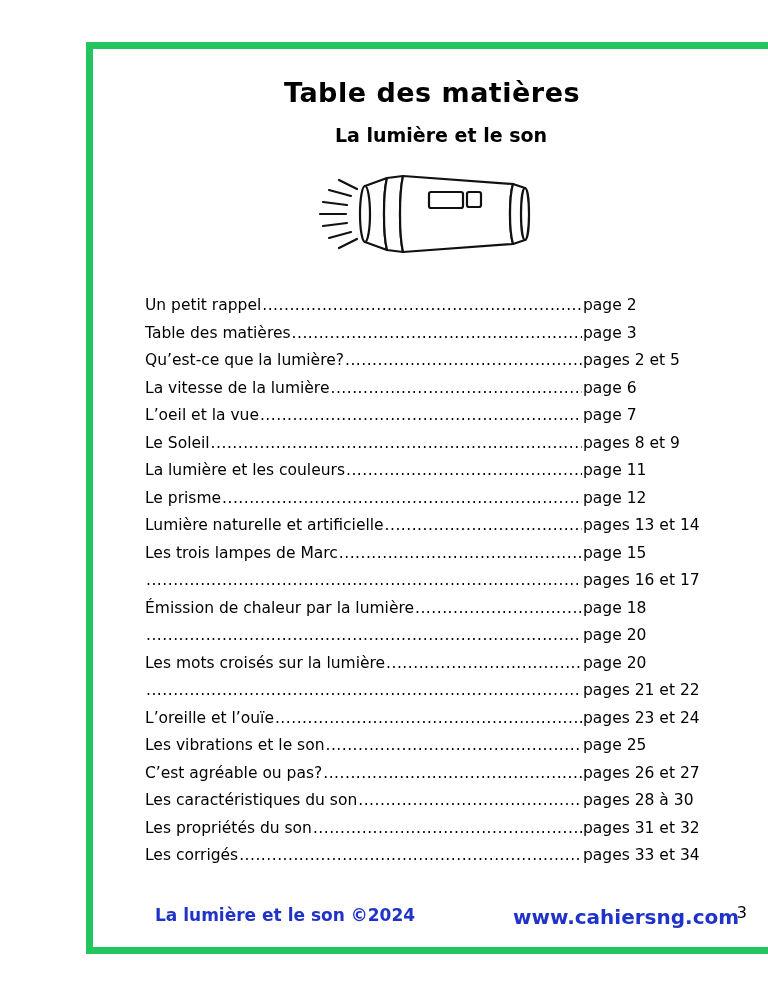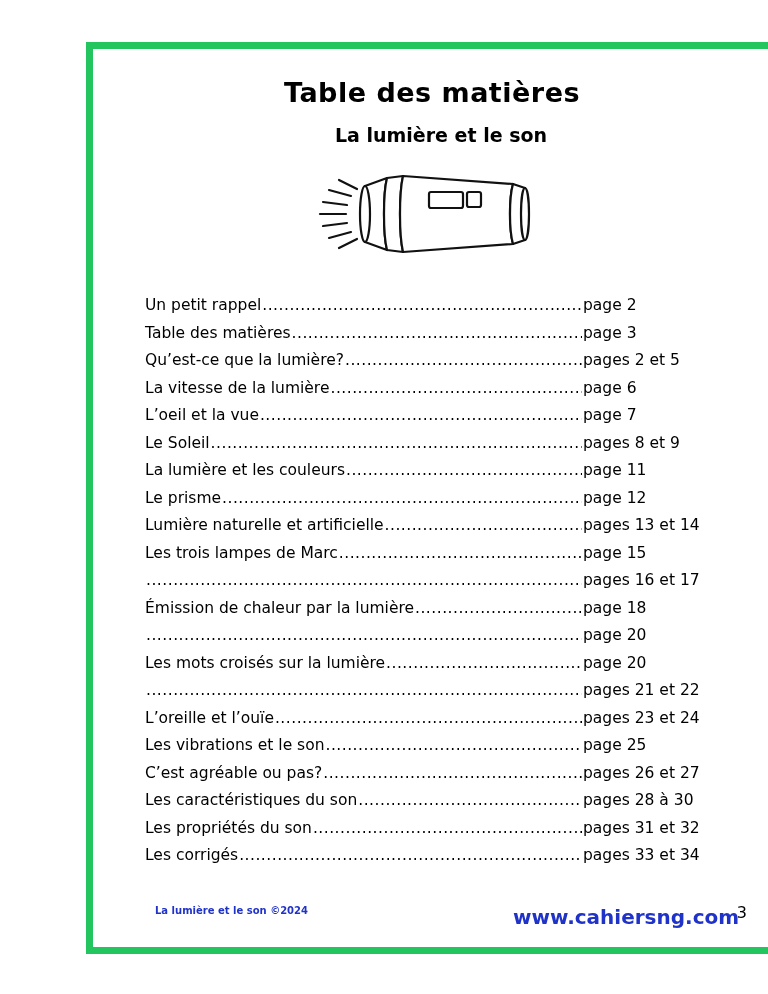--- a/index.html
+++ b/index.html
@@ -87,21 +87,21 @@
     left: 0;
     width: 100%;
     height: 28px;
   }
   .footer-left {
     position: absolute;
     left: 62px;
     top: 2px;
     color: #2033c8;
     font-weight: bold;
-    font-size: 10px;
+    font-size: 17px;
     font-family: "DejaVu Sans", sans-serif;
   }
   .footer-center {
     position: absolute;
     left: 420px;
     top: 2px;
     color: #2033c8;
     font-weight: bold;
     font-size: 20px;
     font-family: "DejaVu Sans", sans-serif;

